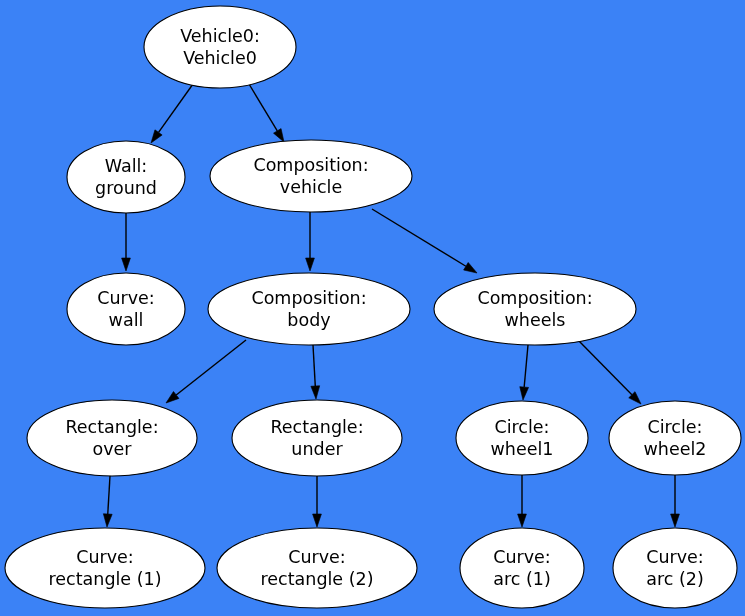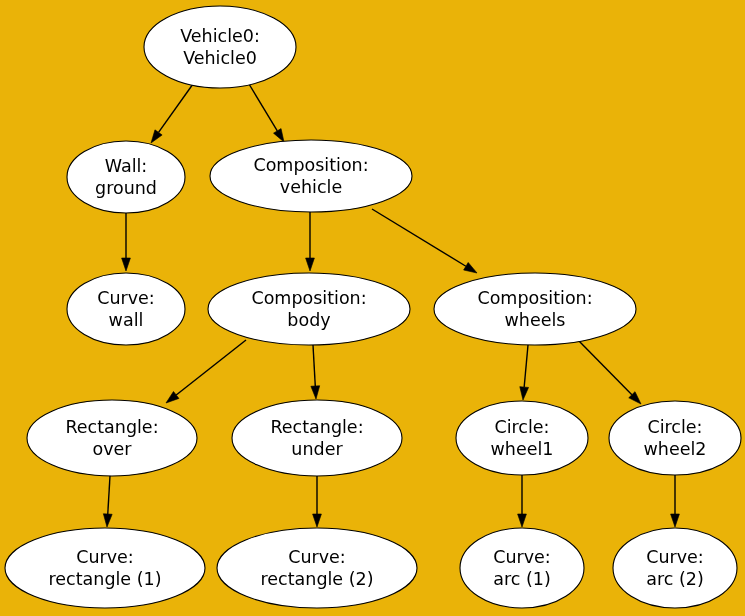--- a/index.html
+++ b/index.html
@@ -10,21 +10,21 @@
   body {
     width: 745px;
     height: 616px;
     font-family: "DejaVu Sans", sans-serif;
     overflow: hidden;
   }
   #graph-root {
     position: relative;
     width: 745px;
     height: 616px;
-    background: #eab308;
+    background: #3b82f6;
   }
   svg.graph-canvas {
     display: block;
     width: 745px;
     height: 616px;
   }
   .node-ellipse {
     fill: #ffffff;
     stroke: #000000;
     stroke-width: 1.1;

